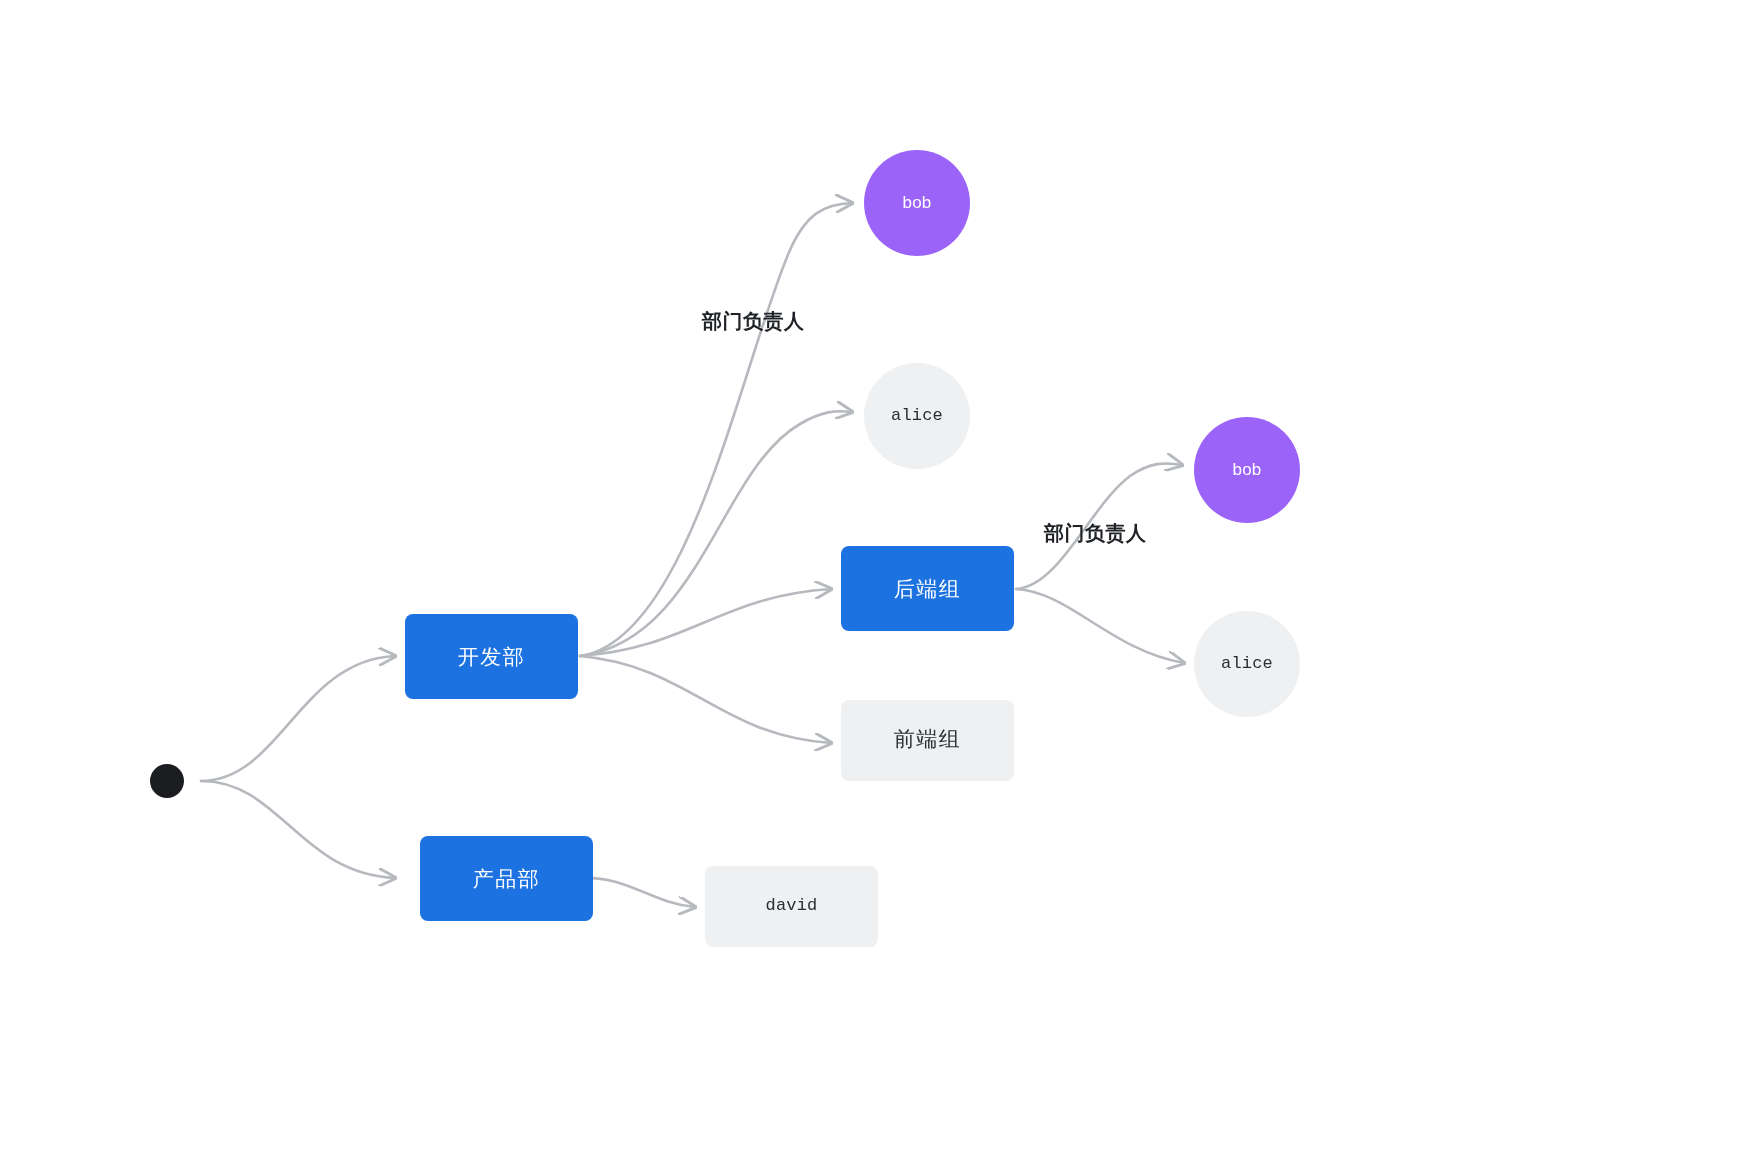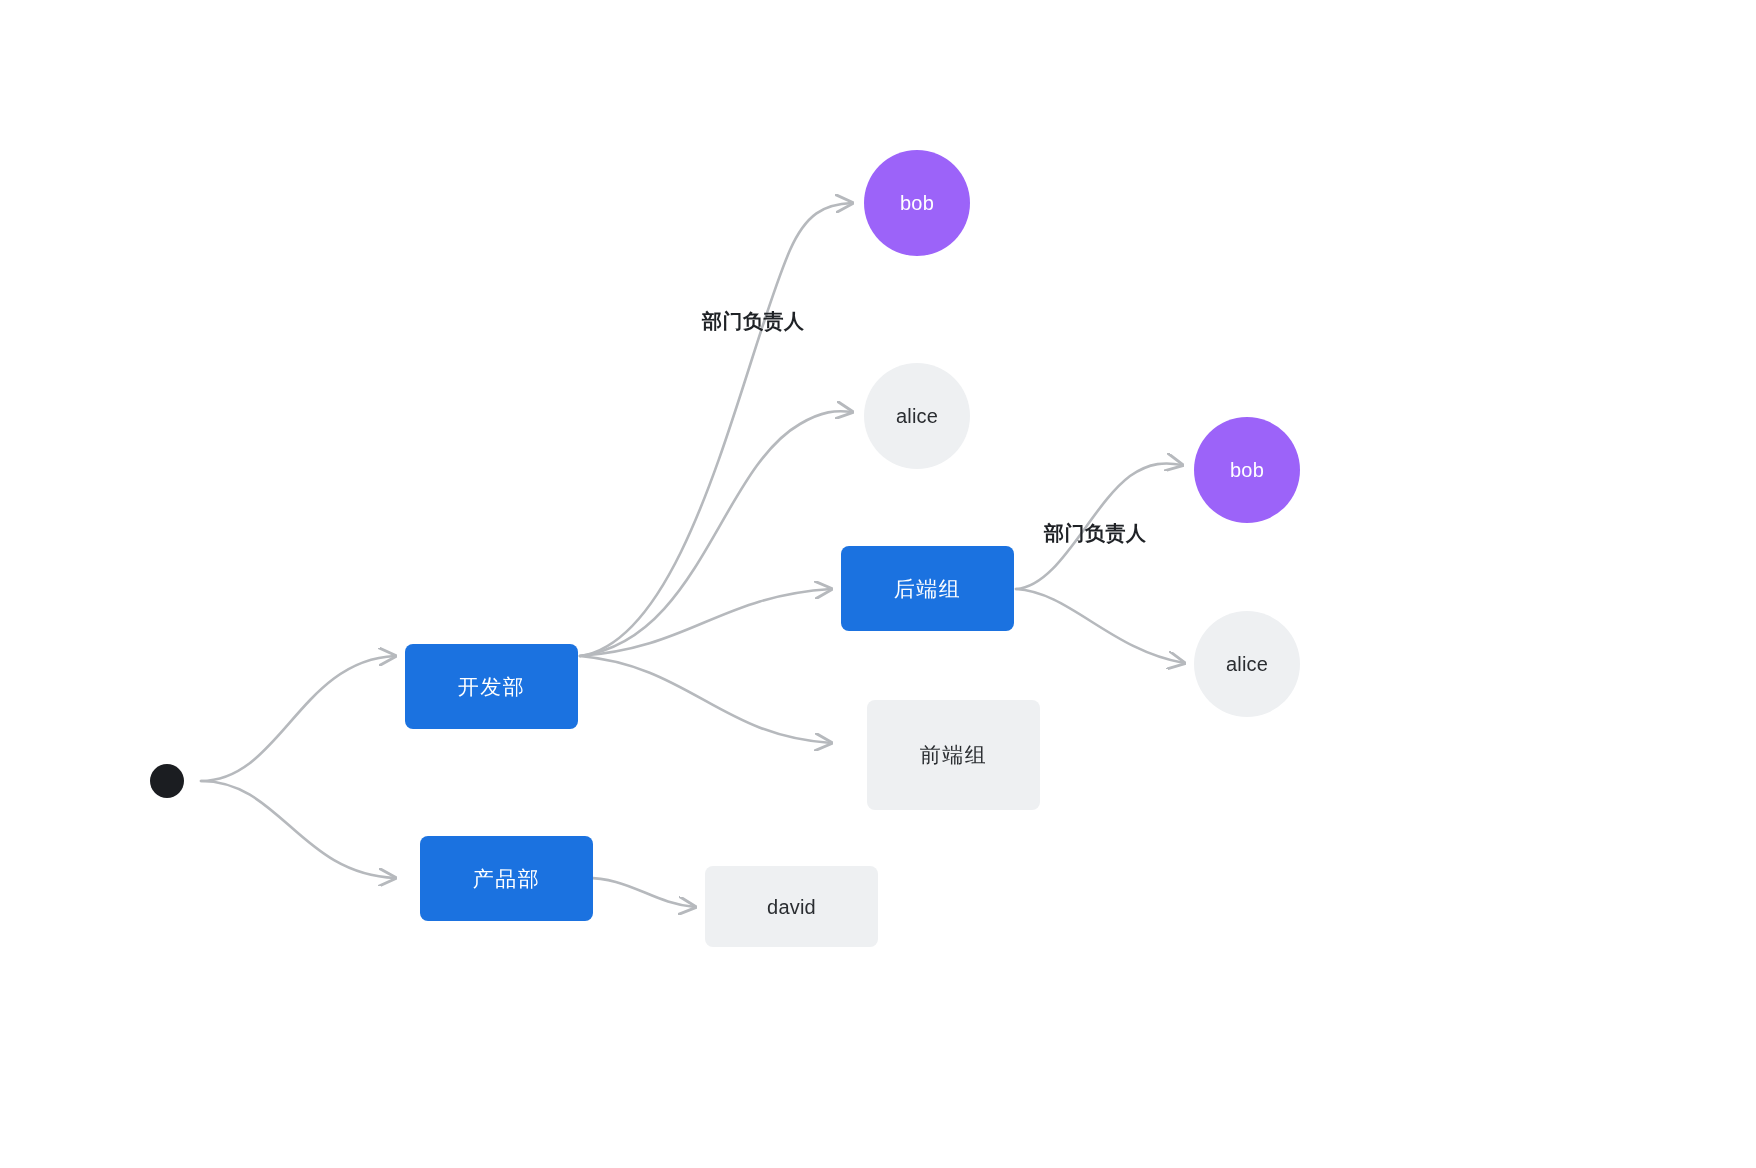--- a/index.html
+++ b/index.html
@@ -43,35 +43,36 @@
   .node.dot {
     border-radius: 50%;
   }
   .theme-primary {
     background: #1b72e0;
     color: #ffffff;
   }
   .theme-muted {
     background: #eef0f2;
     color: #2a2d31;
+    font-family: Liberation Mono, monospace;
   }
   .theme-accent {
     background: #9c63f9;
     color: #ffffff;
   }
   .theme-root {
     background: #1b1d21;
     color: transparent;
   }
   .label-cn {
     font-size: 21px;
     letter-spacing: 1.5px;
   }
   .label-en {
-    font-size: 20px;
+    font-size: 17px;
     letter-spacing: 0.2px;
   }
   .edge-label {
     position: absolute;
     font-size: 20px;
     color: #1f2226;
     white-space: nowrap;
     user-select: none;
     letter-spacing: 0.5px;
     font-weight: bold;
@@ -107,41 +108,41 @@
       <path d="M 1016 589 C 1060 586, 1090 506, 1130 476 C 1150 462, 1166 462, 1182 465" marker-end="url(#arrow)"></path>
 
       <path d="M 1016 589 C 1070 592, 1110 650, 1184 663" marker-end="url(#arrow)"></path>
     </g>
   </svg>
 
   <div class="node dot theme-root" style="left:167px; top:781px; width:34px; height:34px; transform:translate(-50%,-50%);">
     <span></span>
   </div>
 
-  <div class="node rect theme-primary label-cn" style="left:405px; top:644px; width:173px; height:85px;">
+  <div class="node rect theme-primary label-cn" style="left:405px; top:614px; width:173px; height:85px;">
     <span>开发部</span>
   </div>
 
   <div class="node rect theme-primary label-cn" style="left:420px; top:836px; width:173px; height:85px;">
     <span>产品部</span>
   </div>
 
   <div class="node circle theme-accent label-en" style="left:864px; top:150px; width:106px; height:106px;">
     <span>bob</span>
   </div>
 
   <div class="node circle theme-muted label-en" style="left:864px; top:363px; width:106px; height:106px;">
     <span>alice</span>
   </div>
 
   <div class="node rect theme-primary label-cn" style="left:841px; top:546px; width:173px; height:85px;">
     <span>后端组</span>
   </div>
 
-  <div class="node rect theme-muted label-cn" style="left:841px; top:700px; width:173px; height:110px;margin-left:26px;">
+  <div class="node rect theme-muted label-cn" style="left:841px; top:700px; width:173px; height:81px;">
     <span>前端组</span>
   </div>
 
   <div class="node rect theme-muted label-en" style="left:705px; top:866px; width:173px; height:81px;">
     <span>david</span>
   </div>
 
   <div class="node circle theme-accent label-en" style="left:1194px; top:417px; width:106px; height:106px;">
     <span>bob</span>
   </div>

